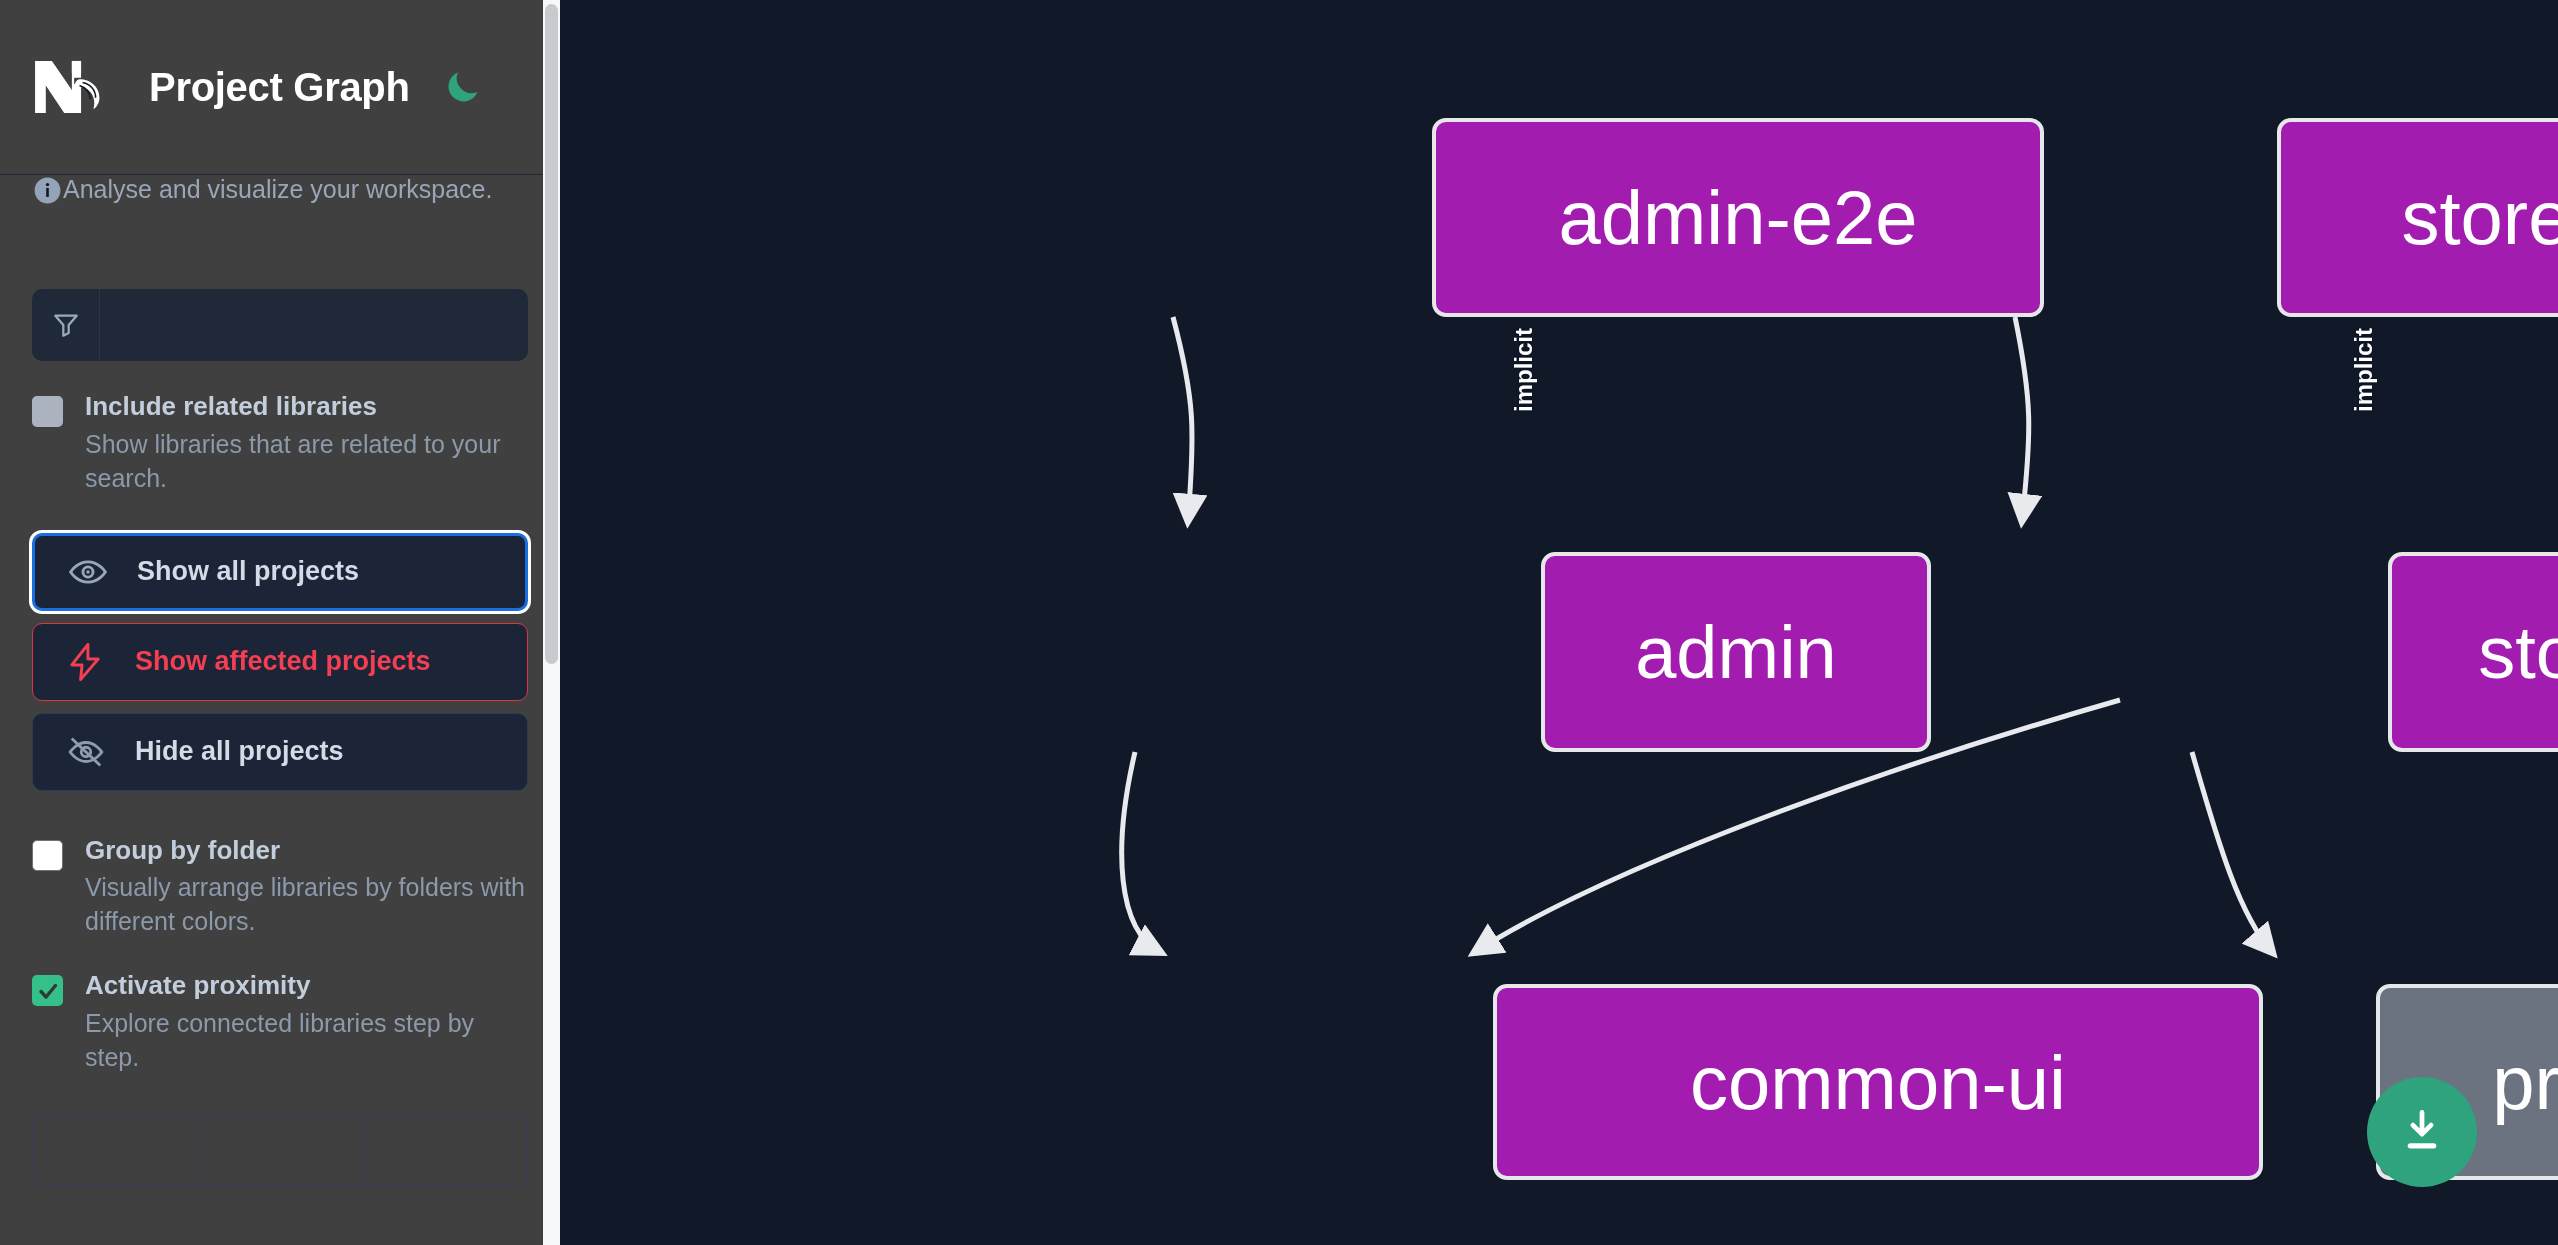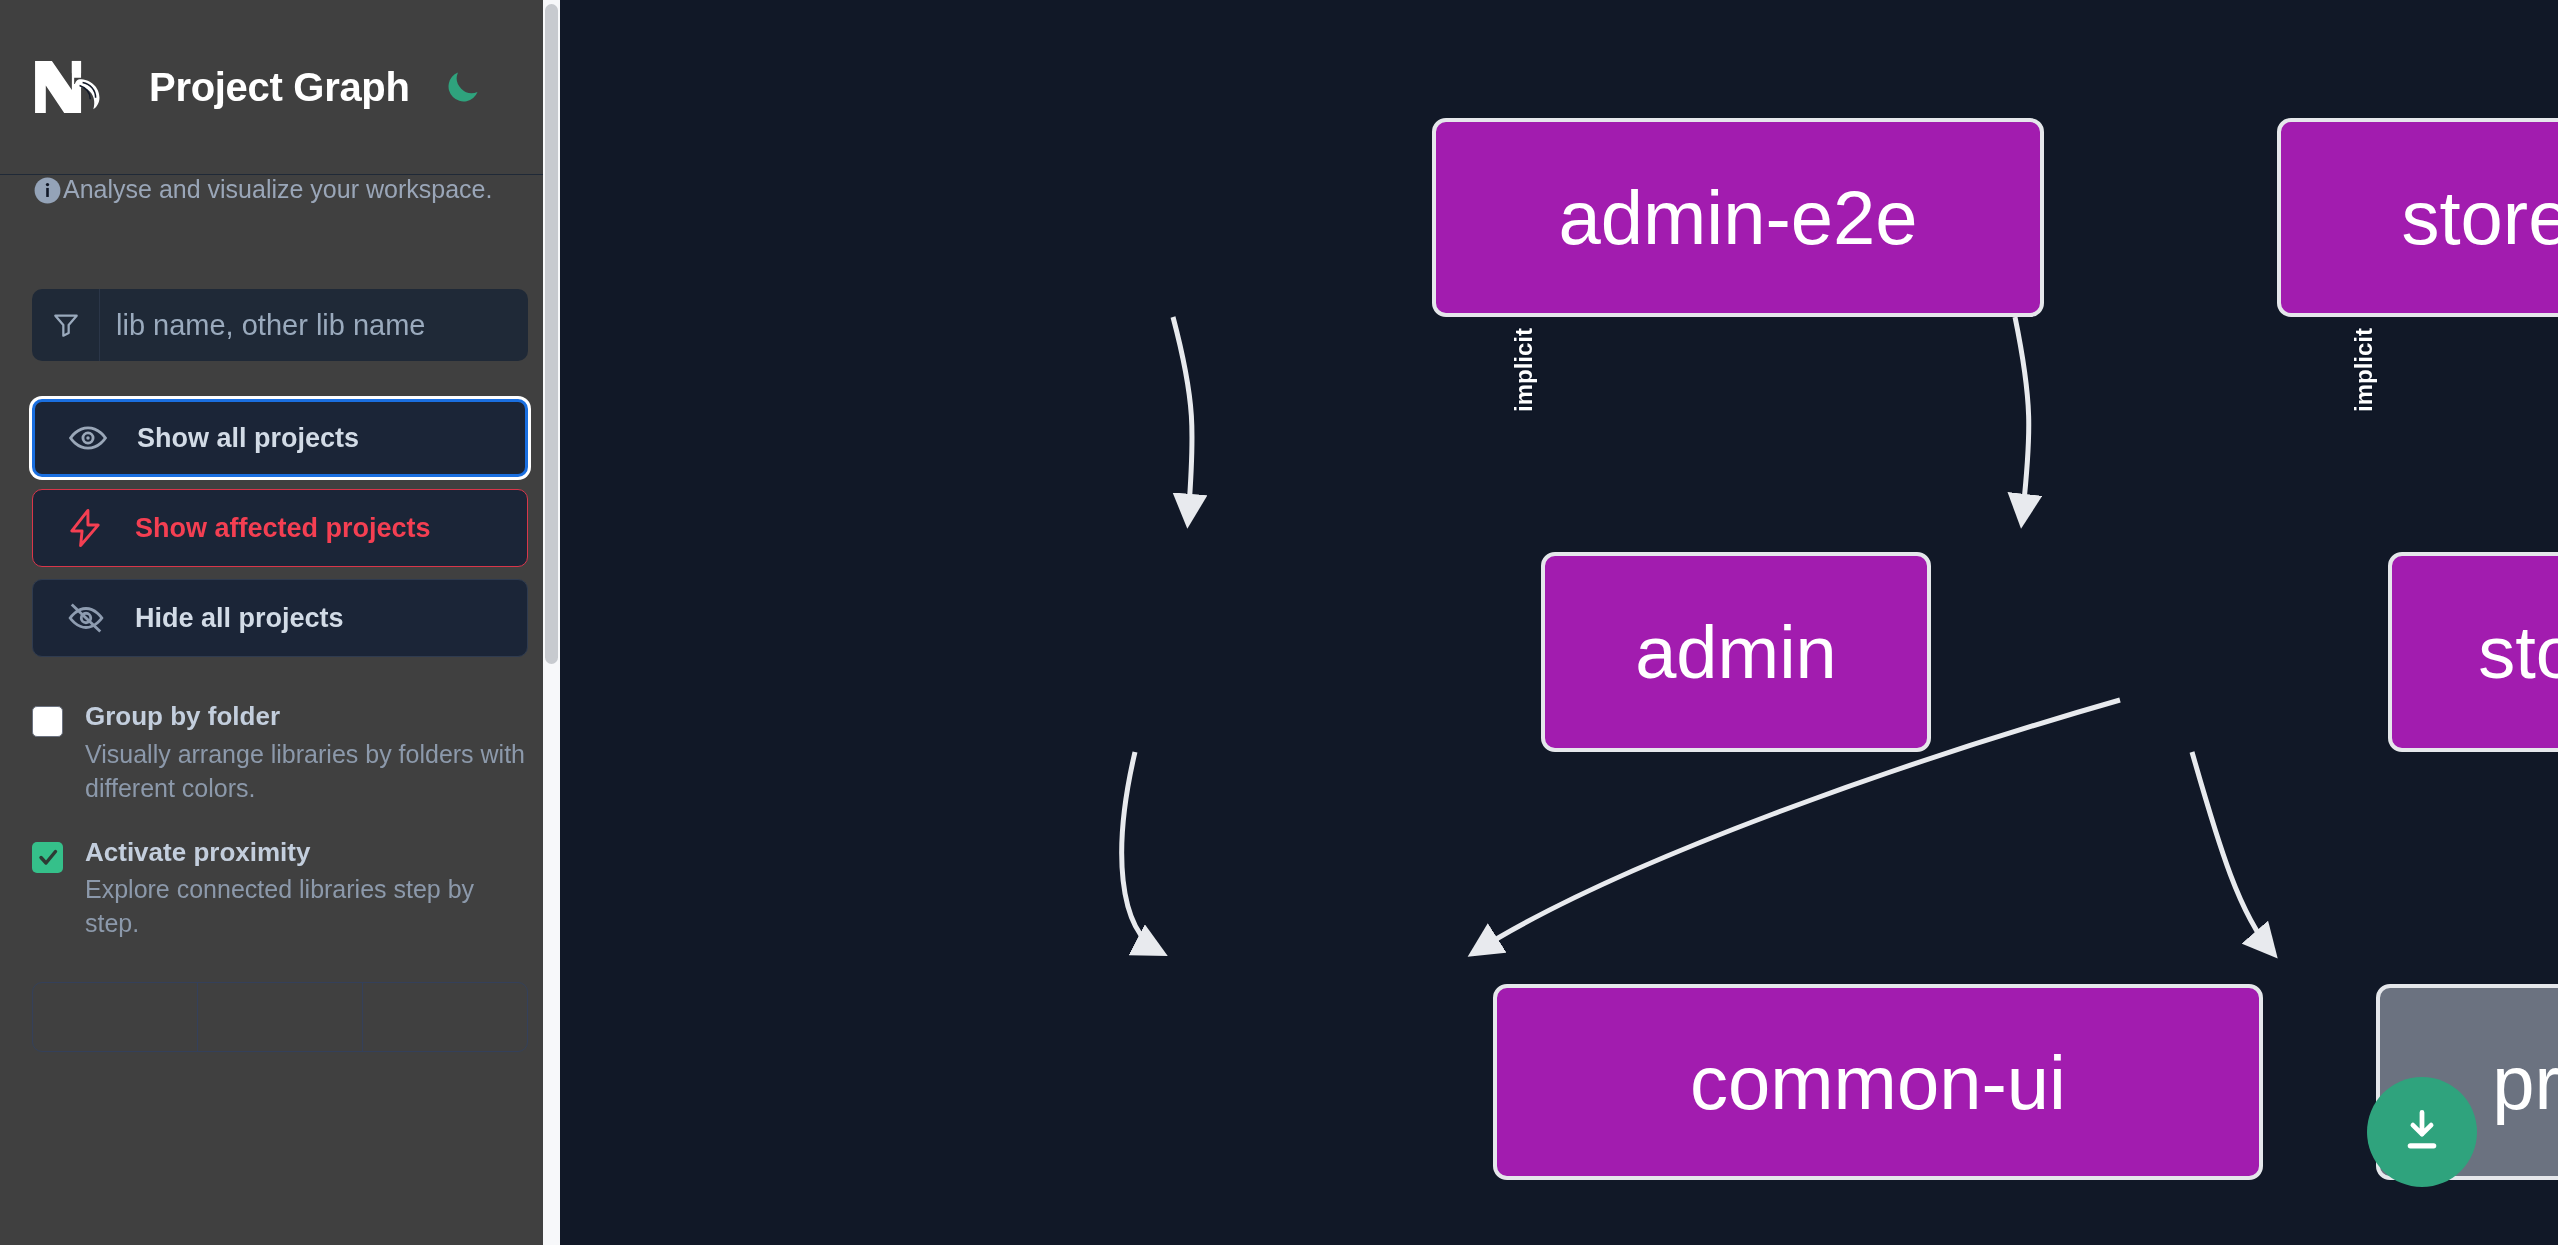--- a/index.html
+++ b/index.html
@@ -246,23 +246,29 @@
         </span>
         <span>Analyse and visualize your workspace.</span>
       </div>
 
       <div class="filter-box">
         <span class="filter-icon-wrap">
           <svg width="32" height="32" viewBox="0 0 24 24" aria-hidden="true">
             <path fill="none" stroke="#9aaabd" stroke-width="1.7" stroke-linejoin="round" d="M4 5h16l-6 7v6l-4 2v-8z"></path>
           </svg>
         </span>
-        <input class="filter-input" type="text" placeholder="lib name, other lib name" style="">
-      </div>
-
+      </div>
+
+      <div class="cb-row">
+        <span class="cb-box disabled"></span>
+        <span class="cb-text">
+          <span class="cb-title">Include related libraries</span>
+          <span class="cb-desc" style="display:block">Show libraries that are related to your search.</span>
+        </span>
+      </div>
 
       <div class="actions">
 
         <div class="btn focused">
           <span class="bicon">
             <svg width="38" height="30" viewBox="0 0 24 18" aria-hidden="true">
               <path fill="none" stroke="#9aa7b8" stroke-width="1.8" d="M1 9s4-6.4 11-6.4S23 9 23 9s-4 6.4-11 6.4S1 9 1 9z"></path>
               <circle cx="12" cy="9" r="3.2" fill="none" stroke="#9aa7b8" stroke-width="1.8"></circle>
               <circle cx="12" cy="9" r="1.1" fill="#9aa7b8"></circle>
             </svg>

